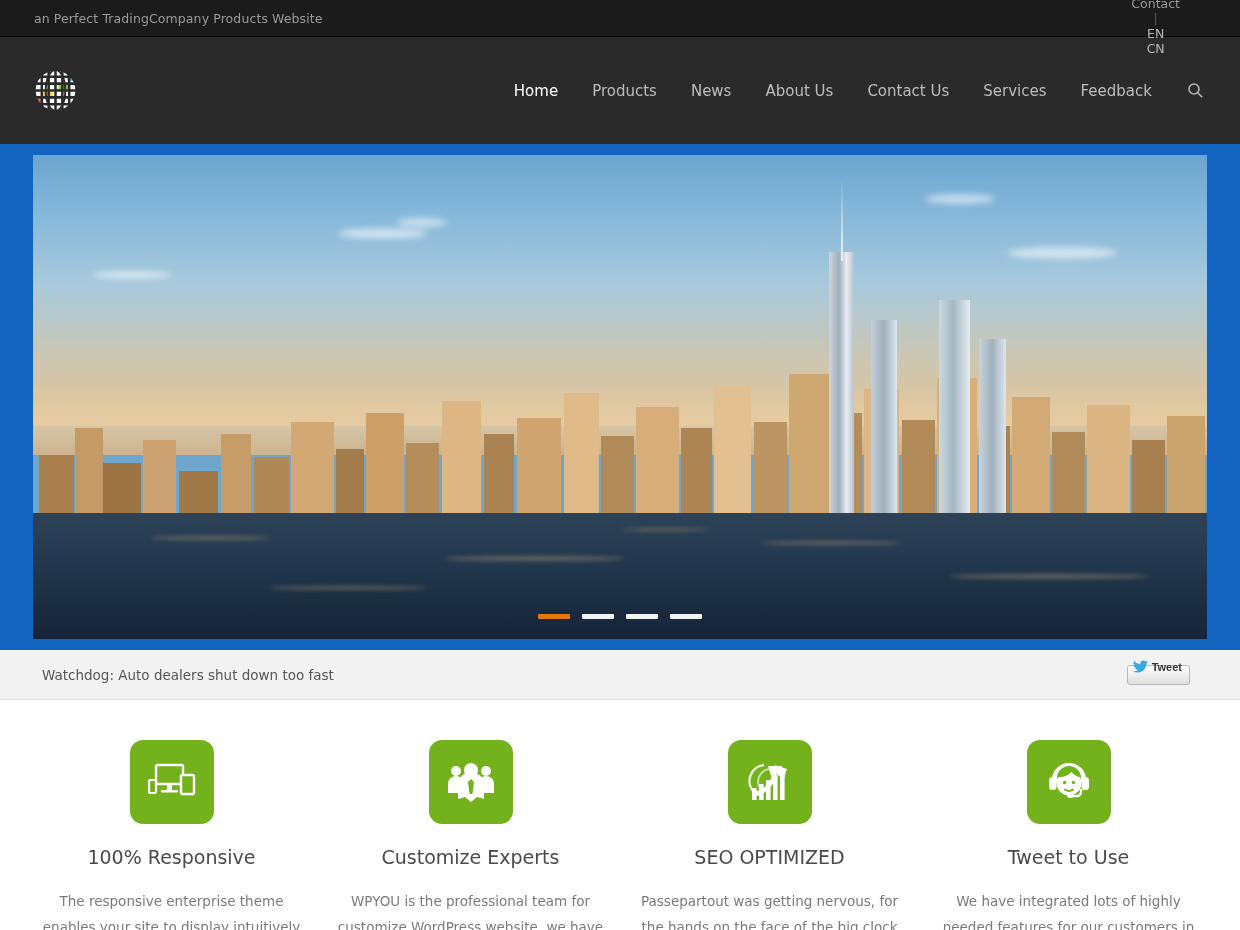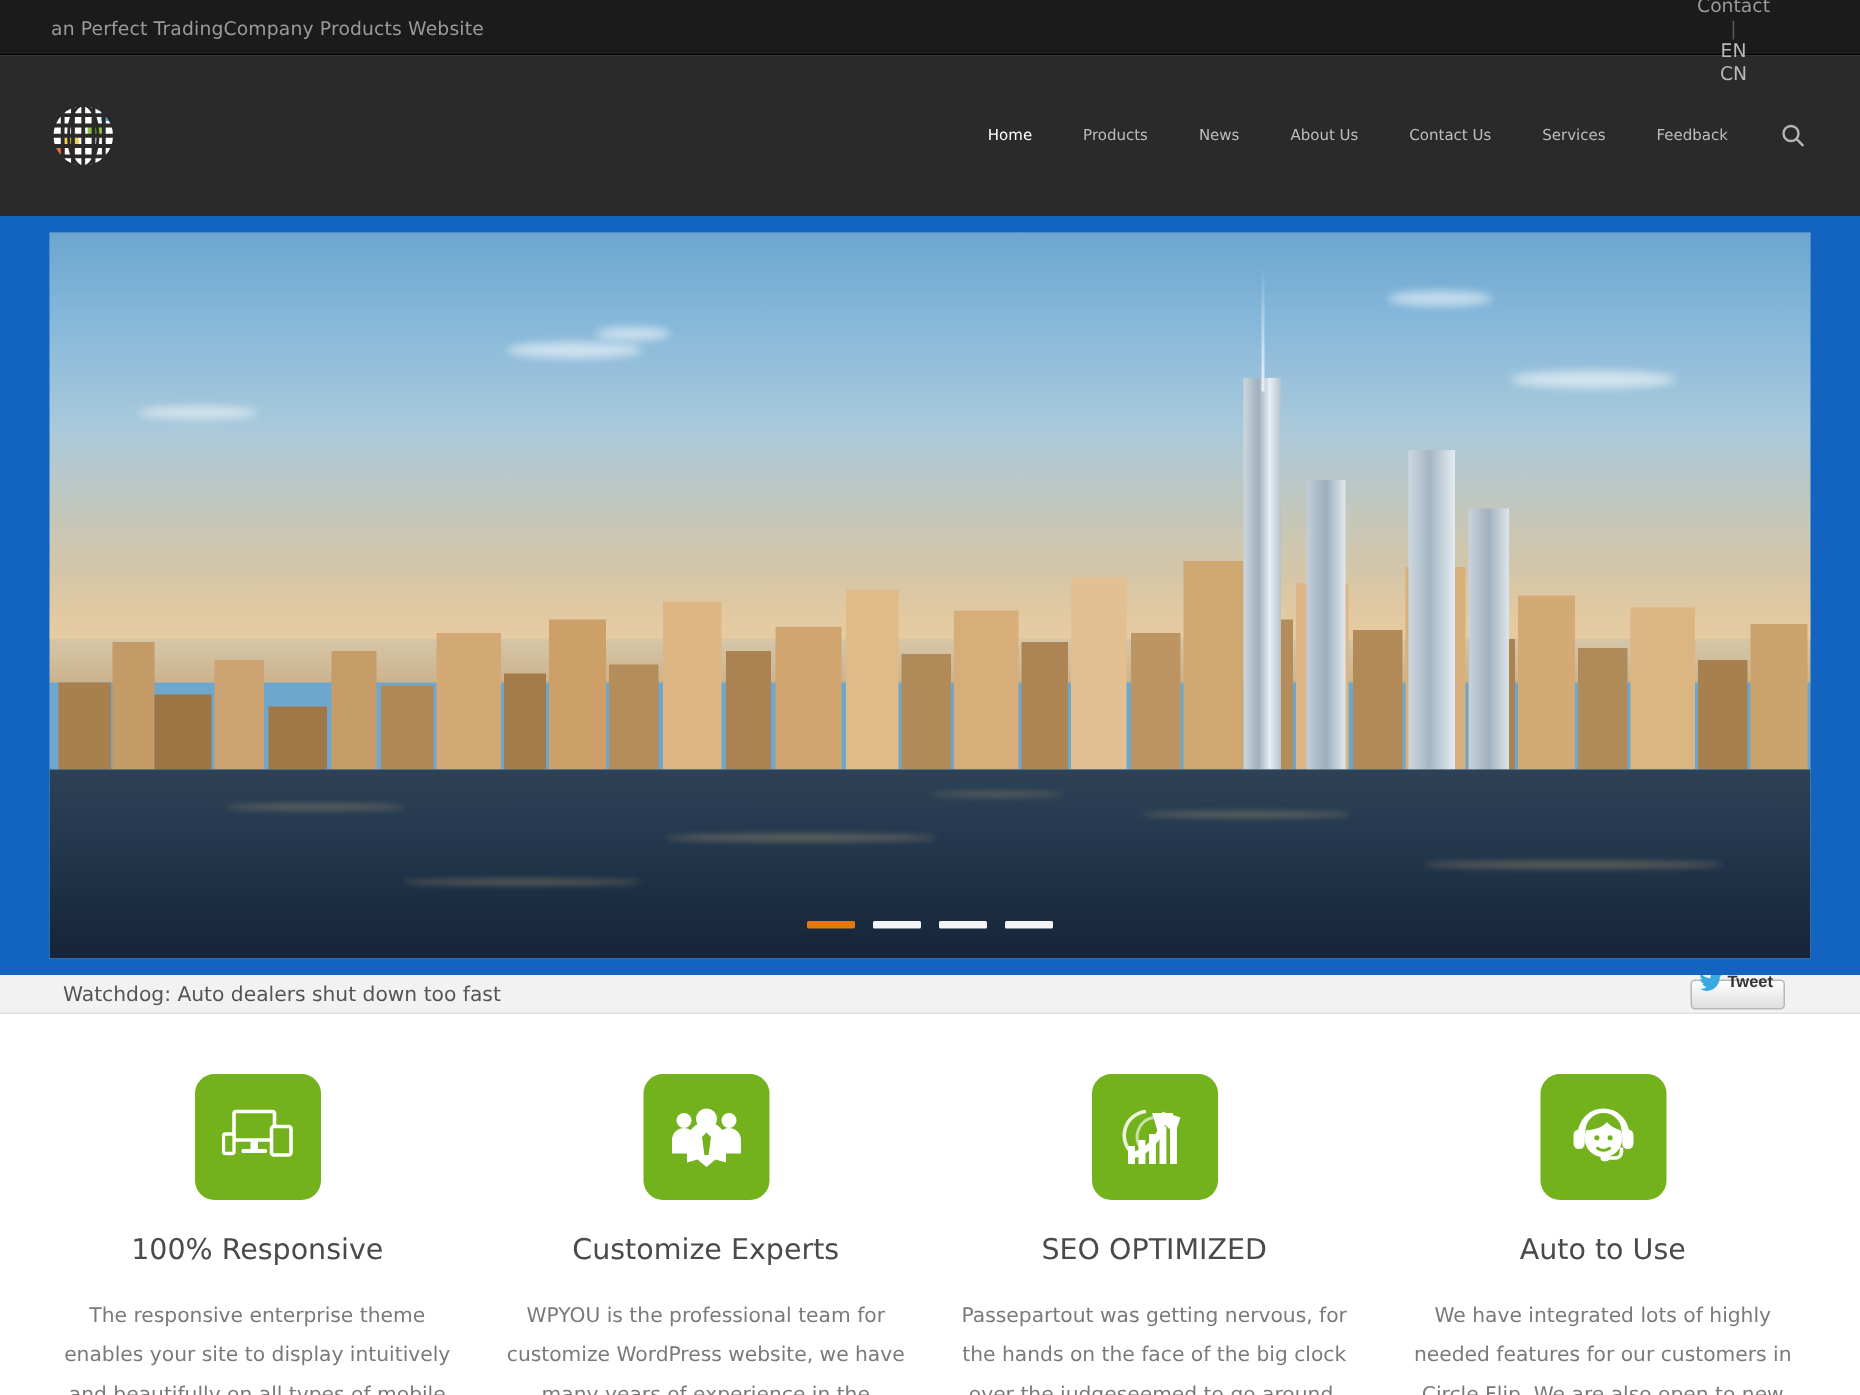--- a/index.html
+++ b/index.html
@@ -42,21 +42,21 @@
     color: #f2f2f2;
     text-shadow: 0 1px 0 #000, 1px 1px 1px rgba(0,0,0,.8);
   }
   .brand-trade {
     color: #8dc63f;
     text-shadow: 0 1px 0 #000, 1px 1px 1px rgba(0,0,0,.8);
   }
 
   .nav { display: flex; align-items: center; }
   .nav-item {
-    color: #bdbdbd; font-size: 10px; text-decoration: none;
+    color: #bdbdbd; font-size: 15px; text-decoration: none;
     padding: 0 17px; cursor: pointer; white-space: nowrap;
   }
   .nav-item.active { color: #ffffff; }
   .nav-search {
     padding: 0 8px 0 18px; display: flex; align-items: center; cursor: pointer;
   }
   .nav-search svg { display: block; }
 
   
   .hero {
@@ -106,21 +106,21 @@
     display: flex; justify-content: center; gap: 12px; z-index: 5;
   }
   .dot {
     width: 32px; height: 5px; background: #ffffff;
     border-radius: 1px; cursor: pointer; opacity: .95;
   }
   .dot.active { background: #f07c0a; }
 
   
   .ticker {
-    height: 26px; background: #f2f2f2;
+    height: 50px; background: #f2f2f2;
     border-bottom: 1px solid #e0e0e0;
     display: flex; align-items: center; justify-content: space-between;
     padding: 0 50px 0 42px;
   }
   .ticker-text { color: #555; font-size: 13.5px; }
   .tweet-btn {
     display: inline-flex; align-items: center; gap: 4px;
     height: 20px; padding: 0 7px 16px 5px;
     background: linear-gradient(to bottom, #ffffff, #dedede);
     border: 1px solid #b8b8b8; border-radius: 3px;
@@ -355,17 +355,17 @@
         <rect x="36.5" y="17" width="7.5" height="13" rx="3.6" fill="#fff"></rect>
         <circle cx="24" cy="23" r="12.5" fill="#fff"></circle>
         <path d="M12.6 17.5c2-6 7-9.5 11.4-9.5s9.4 3.5 11.4 9.5c-4-1-7-3-9-5.5-3 3.5-8 5.2-13.8 5.5z" fill="#73b21c"></path>
         <circle cx="19.6" cy="22.5" r="1.7" fill="#73b21c"></circle>
         <circle cx="28.4" cy="22.5" r="1.7" fill="#73b21c"></circle>
         <path d="M20 29.5c2.4 1.8 5.6 1.8 8 0" fill="none" stroke="#73b21c" stroke-width="2" stroke-linecap="round"></path>
         <path d="M36 29v3a4 4 0 0 1-4 4h-5" fill="none" stroke="#fff" stroke-width="2.4"></path>
         <rect x="22" y="33.5" width="6" height="4.6" rx="2.3" fill="#fff"></rect>
       </svg>
     </div>
-    <div class="feature-title">Auto to Use</div>
+    <div class="feature-title">Tweet to Use</div>
     <div class="feature-desc">We have integrated lots of highly needed features for our customers in Circle Flip. We are also open to new ideas and suggestions.</div>
   </div>
 
 </div>
 
 </body></html>

